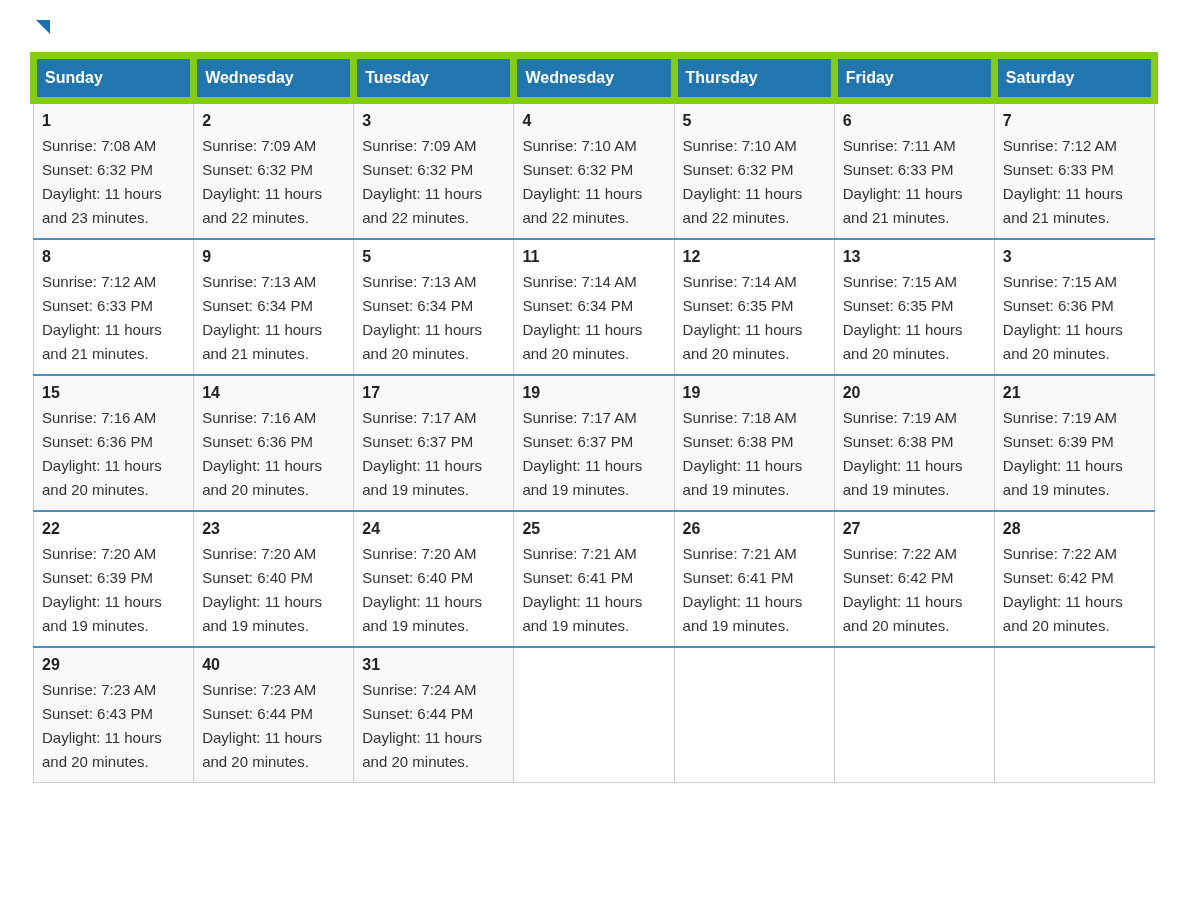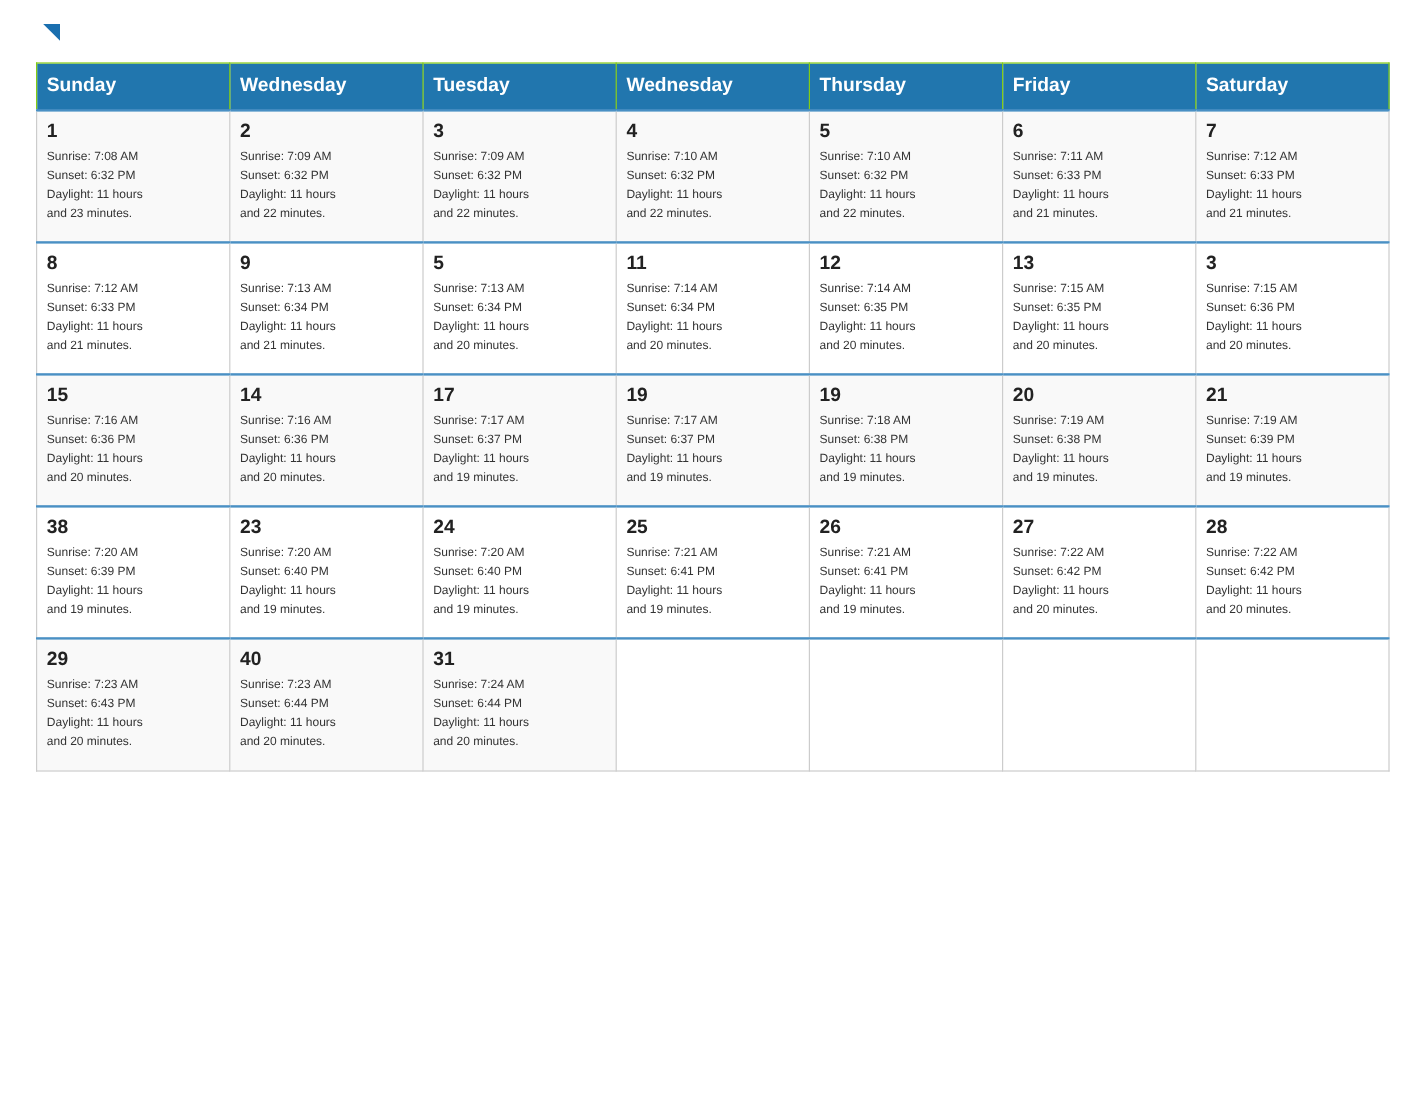--- a/index.html
+++ b/index.html
@@ -50,21 +50,21 @@
       border-collapse: collapse;
       table-layout: fixed;
     }
     thead tr th {
       background-color: #2176ae;
       color: #fff;
       font-size: 16px;
       font-weight: bold;
       padding: 10px 8px;
       text-align: left;
-      border: 1px solid #84cc16;
+      border: 7px solid #84cc16;
     }
     tbody tr td {
       vertical-align: top;
       padding: 8px;
       font-size: 13px;
       color: #333;
       border: 1px solid #ccc;
       min-height: 90px;
       height: 110px;
     }
@@ -75,21 +75,21 @@
       background-color: #fff;
     }
     .day-number {
       font-size: 16px;
       font-weight: bold;
       display: block;
       margin-bottom: 4px;
       color: #222;
     }
     .day-info {
-      font-size: 10px;
+      font-size: 15px;
       line-height: 1.6;
       color: #333;
     }
     .empty-cell {
       background-color: #fff !important;
     }
     
     tbody tr td {
       border-top: 2px solid #4a90c4;
     }
@@ -321,21 +321,21 @@
         <div class="day-info">
           Sunrise: 7:19 AM<br>
           Sunset: 6:39 PM<br>
           Daylight: 11 hours<br>
           and 19 minutes.
         </div>
       </td>
       </tr>
       <tr>
         <td>
-        <span class="day-number">38</span>
+        <span class="day-number">22</span>
         <div class="day-info">
           Sunrise: 7:20 AM<br>
           Sunset: 6:39 PM<br>
           Daylight: 11 hours<br>
           and 19 minutes.
         </div>
       </td>
         <td>
         <span class="day-number">23</span>
         <div class="day-info">

